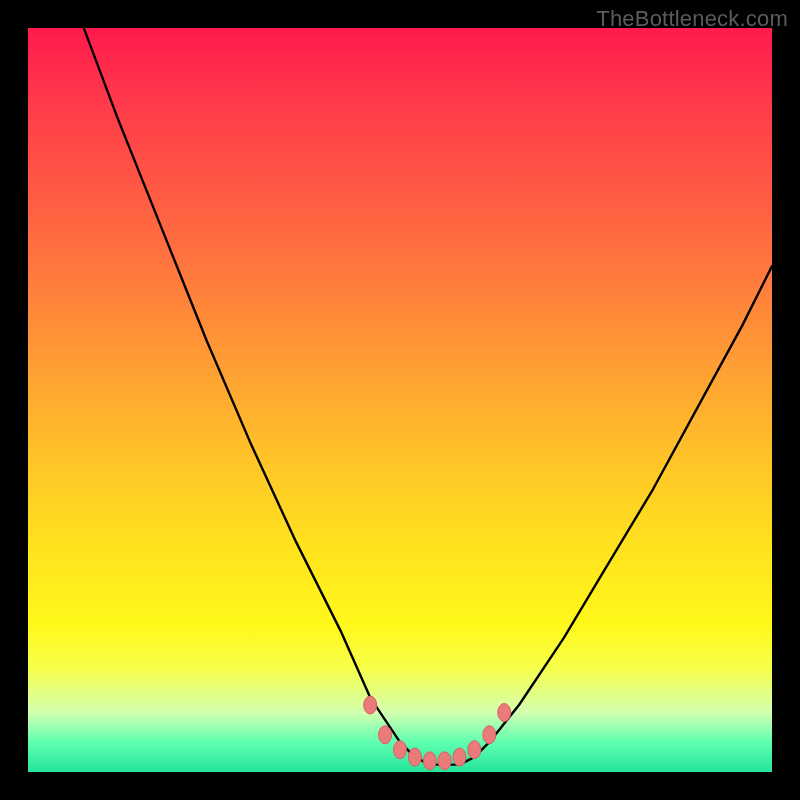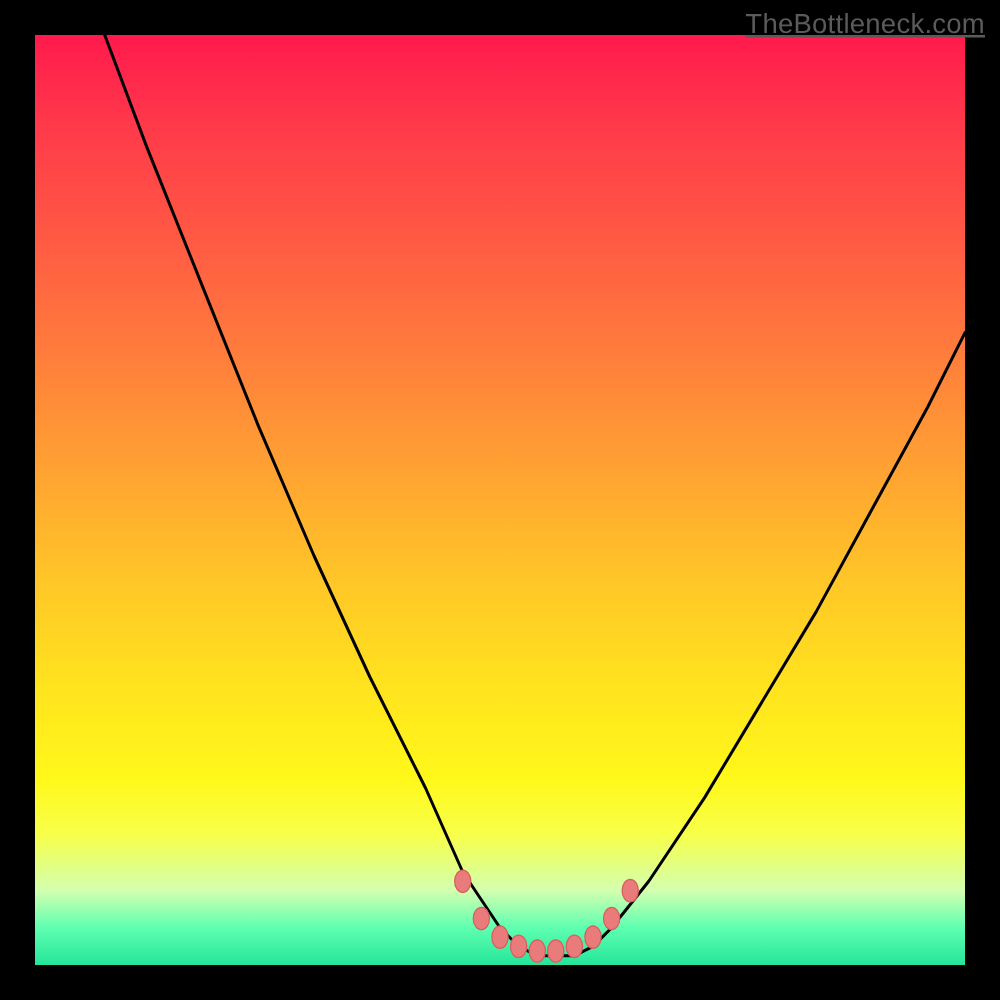--- a/index.html
+++ b/index.html
@@ -41,21 +41,20 @@
   }
   .watermark {
     position: absolute;
     top: 6px;
     right: 12px;
     color: #5b5b5b;
     font-size: 22px;
     font-weight: 500;
     letter-spacing: 0.2px;
     user-select: none;
-    text-decoration: underline;
   }
   svg.curve {
     position: absolute;
     left: 0;
     top: 0;
     width: 744px;
     height: 744px;
     pointer-events: none;
   }
 </style>

